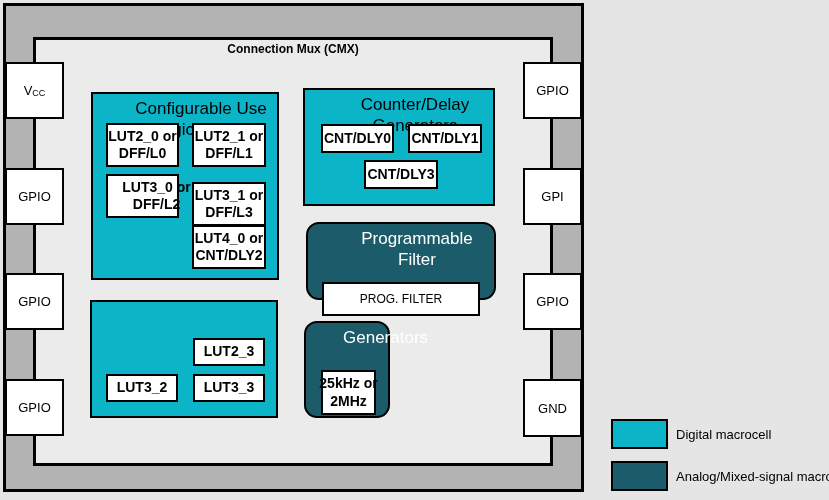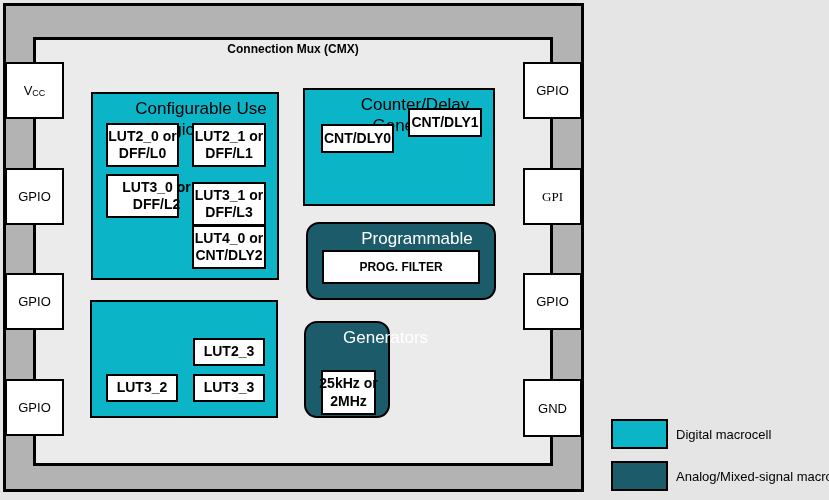--- a/index.html
+++ b/index.html
@@ -35,21 +35,21 @@
     line-height: 1.25; padding: 0 5px; margin-left: 32px;
   }
   .block.analog .block-title { color: #ffffff; }
 
   .cell {
     position: absolute; background: #fff; border: 2px solid #000;
     display: flex; flex-direction: column; align-items: center; justify-content: center;
     text-align: center; font-size: 14px; font-weight: bold; line-height: 1.25;
   }
   .cell span { display: block; white-space: nowrap; }
-  .cell.regular { font-weight: bold; font-size: 12px; }
+  .cell.regular { font-weight: normal; font-size: 12px; margin-top: 32px; }
 
   .legend-swatch { border: 2px solid #000; z-index: 2; }
   .legend-swatch.digital { background: #0cb4c8; }
   .legend-swatch.analog  { background: #1c5b6a; }
   .legend-label {
     display: flex; align-items: center; font-size: 13px; white-space: nowrap;
   }
 </style>
 </head>
 <body>
@@ -72,21 +72,21 @@
   <div class="abs pin" style="left:5px; top:273px; width:59px; height:57px;">
     <span>GPIO</span>
   </div>
   <div class="abs pin" style="left:5px; top:379px; width:59px; height:57px;">
     <span>GPIO</span>
   </div>
 
   <div class="abs pin" style="left:523px; top:62px; width:59px; height:57px;">
     <span>GPIO</span>
   </div>
-  <div class="abs pin" style="left:523px; top:168px; width:59px; height:57px;font-family:Liberation Serif, serif;">
+  <div class="abs pin" style="left:523px; top:168px; width:59px; height:57px;">
     <span>GPI</span>
   </div>
   <div class="abs pin" style="left:523px; top:273px; width:59px; height:57px;">
     <span>GPIO</span>
   </div>
   <div class="abs pin" style="left:523px; top:379px; width:59px; height:58px;">
     <span>GND</span>
   </div>
 
   <div class="abs block digital" style="left:91px; top:92px; width:188px; height:188px;">
@@ -111,22 +111,25 @@
       <span>LUT4_0 or</span>
       <span>CNT/DLY2</span>
     </div>
   </div>
 
   <div class="abs block digital" style="left:303px; top:88px; width:192px; height:118px;">
     <div class="block-title">Counter/Delay Generators</div>
     <div class="cell" style="left:16px; top:34px; width:73px; height:29px;">
       <span>CNT/DLY0</span>
     </div>
-    <div class="cell" style="left:103px; top:18px; width:74px; height:29px;">
+    <div class="cell" style="left:103px; top:34px; width:74px; height:29px;">
       <span>CNT/DLY1</span>
+    </div>
+    <div class="cell" style="left:59px; top:70px; width:74px; height:29px;">
+      <span>CNT/DLY3</span>
     </div>
   </div>
 
   <div class="abs block analog" style="left:306px; top:222px; width:190px; height:78px;">
     <div class="block-title">Programmable Filter</div>
     <div class="cell regular" style="left:14px; top:26px; width:158px; height:34px;">
       <span>PROG. FILTER</span>
     </div>
   </div>
 

